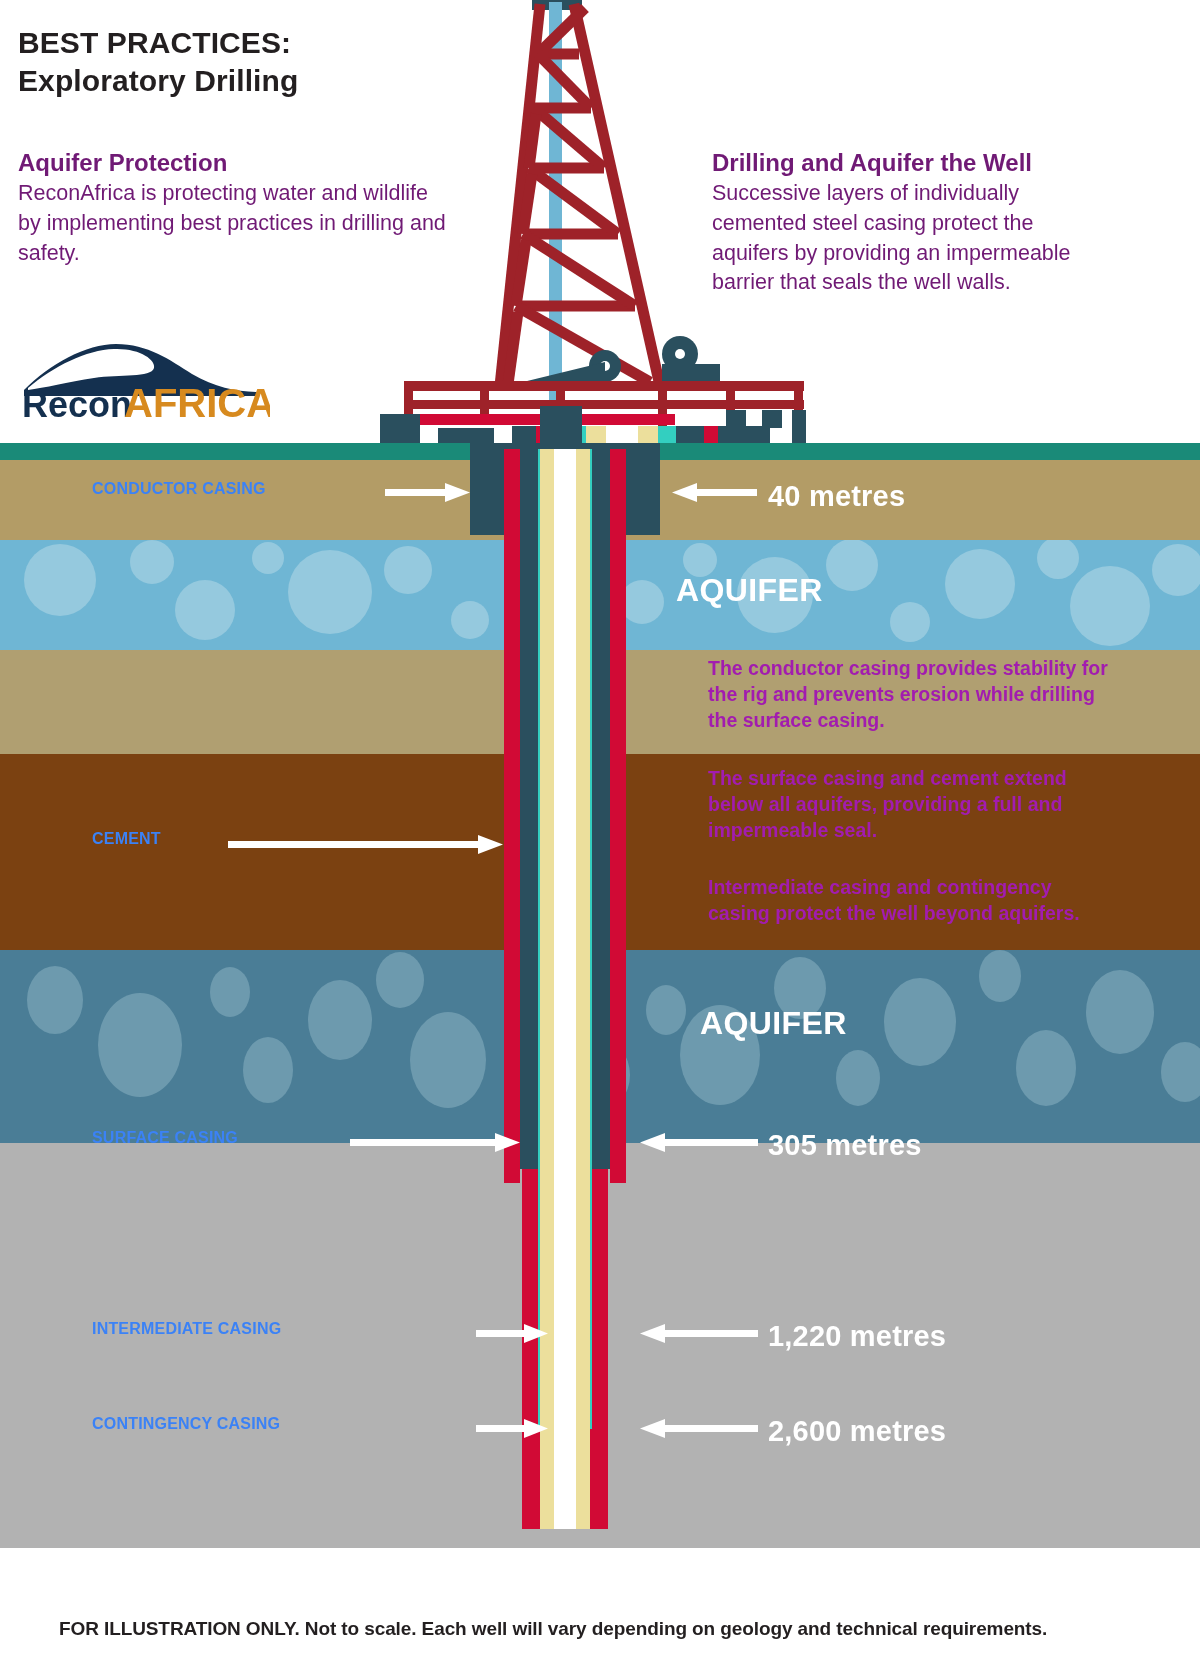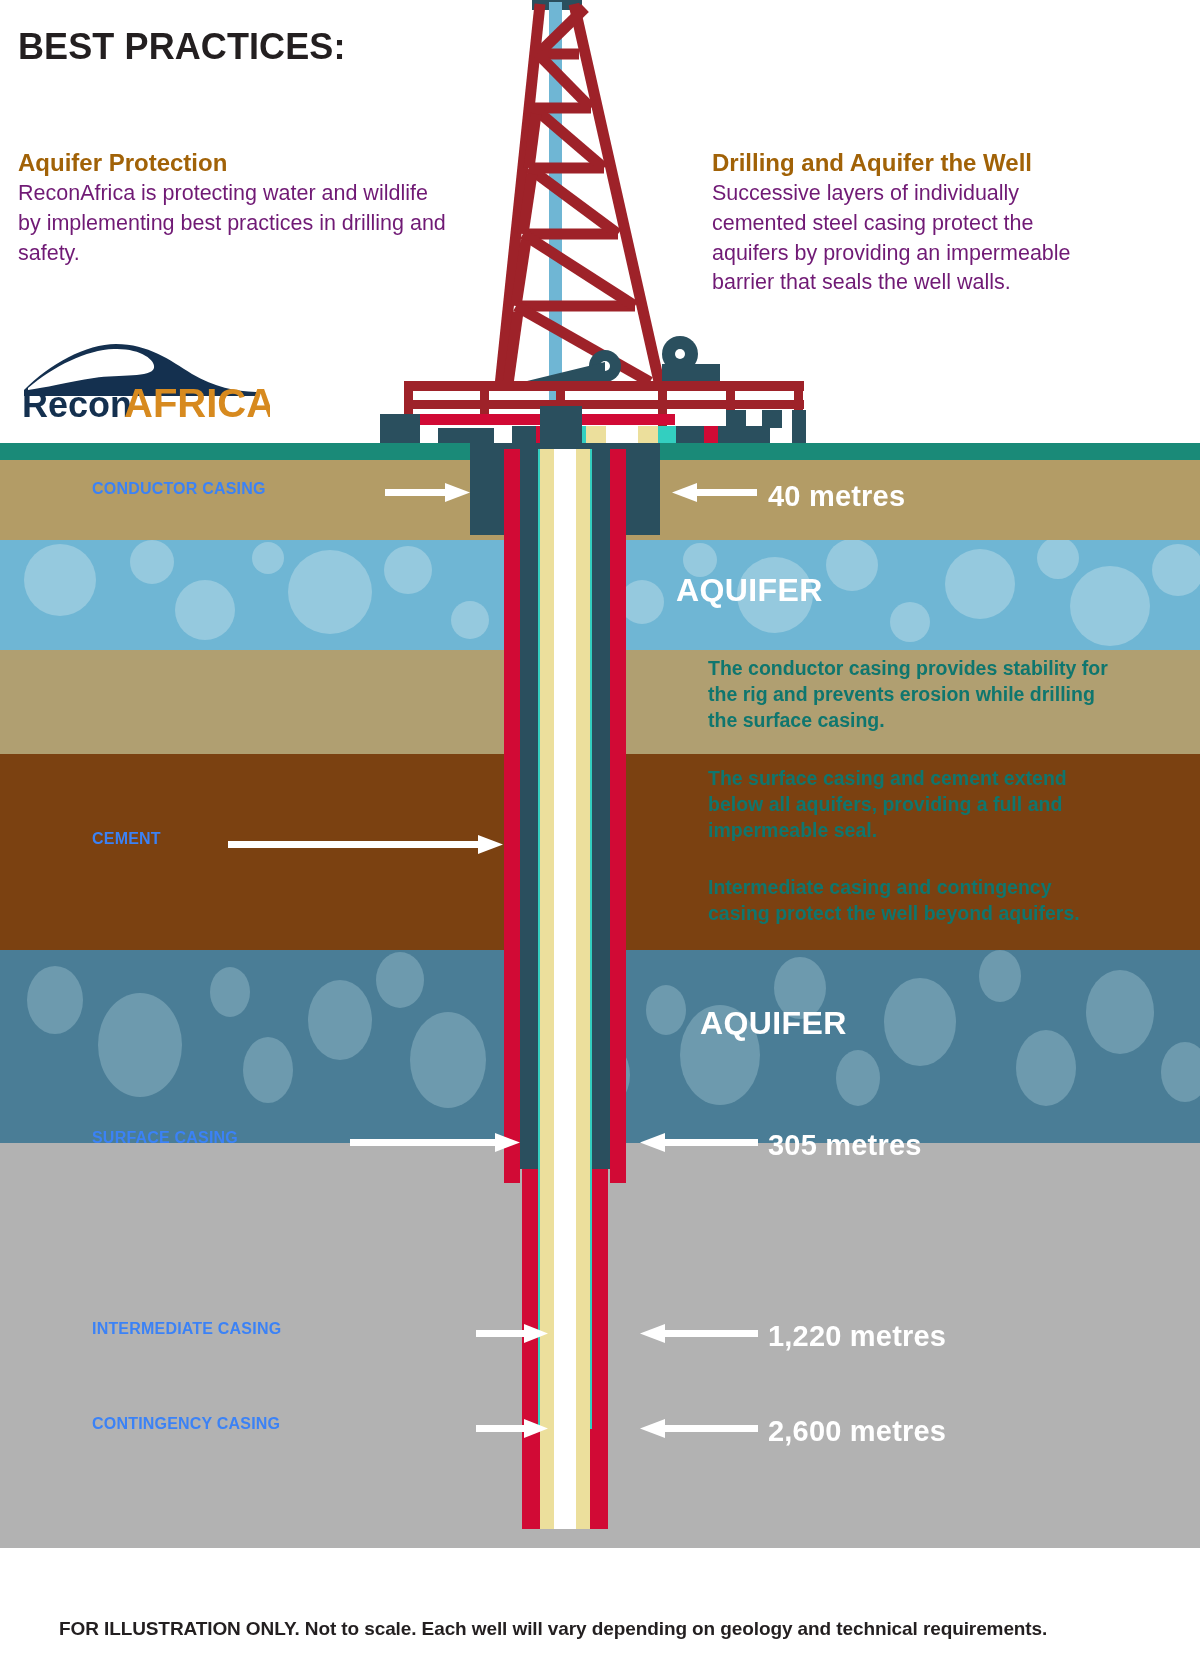--- a/index.html
+++ b/index.html
@@ -1,65 +1,66 @@
 <!DOCTYPE html>
 <html><head>
 <meta charset="utf-8">
 <style>
   html,body{margin:0;padding:0;background:#ffffff;}
   body{font-family:"Liberation Sans","DejaVu Sans",sans-serif;}
   #page{position:relative;width:1200px;height:1675px;overflow:hidden;background:#fff;}
 
   
-  .hdr-title{position:absolute;left:18px;top:24px;width:520px;font-size:36px;font-weight:bold;
+  .hdr-title{position:absolute;left:18px;top:24px;width:520px;font-size:30px;font-weight:bold;
              color:#231f20;line-height:1.26;letter-spacing:.1px;}
   .hdr-title .l2{display:block;}
 
   .blk-left{position:absolute;left:18px;top:148px;width:430px;}
   .blk-right{position:absolute;left:712px;top:148px;width:400px;}
-  .blk-head{font-size:24px;font-weight:bold;color:#a16207;line-height:1.22;margin-bottom:2px;}
+  .blk-head{font-size:24px;font-weight:bold;color:#701a75;line-height:1.22;margin-bottom:2px;}
   .blk-body{font-size:21.5px;color:#701a75;line-height:1.38;}
 
   
   .logo{position:absolute;left:20px;top:338px;width:250px;height:82px;}
   .logo svg{display:block;}
 
   
   .rig{position:absolute;left:360px;top:-4px;width:460px;height:452px;}
   .rig svg{display:block;}
 
   
   .strata{position:absolute;left:0;top:443px;width:1200px;height:1105px;overflow:hidden;}
   .layer{position:absolute;left:0;width:1200px;overflow:hidden;}
 
   .bubbles{position:absolute;inset:0;}
 
   .layer-label{position:absolute;color:#fff;font-weight:bold;font-size:32px;letter-spacing:.4px;}
 
-  .info-text{position:absolute;color:#0f766e;font-weight:bold;font-size:19.5px;line-height:1.34;}
+  .info-text{position:absolute;color:#a21caf;font-weight:bold;font-size:19.5px;line-height:1.34;}
 
   
   .well{position:absolute;left:0;top:443px;width:1200px;height:1105px;}
   .well svg{display:block;}
   .co-label{position:absolute;color:#3b82f6;font-weight:bold;font-size:16px;letter-spacing:.2px;white-space:nowrap;}
   .co-value{position:absolute;color:#fff;font-weight:bold;font-size:29px;letter-spacing:.2px;white-space:nowrap;}
   .arrow{position:absolute;height:22px;}
   .arrow svg{display:block;}
 
   
   .footer{position:absolute;left:48px;top:1618px;width:1110px;font-size:19px;color:#231f20;
           font-weight:600;letter-spacing:-.1px;white-space:nowrap;margin-left:11px;}
 </style>
 </head>
 <body>
 
 <div id="page">
 
   <div class="hdr-title">
     <span>BEST PRACTICES:</span>
+    <span class="l2">Exploratory Drilling</span>
   </div>
 
   <div class="blk-left">
     <div class="blk-head">Aquifer Protection</div>
     <div class="blk-body">ReconAfrica is protecting water and wildlife by implementing best practices in drilling and safety.</div>
   </div>
 
   <div class="blk-right">
     <div class="blk-head">Drilling and Aquifer the Well</div>
     <div class="blk-body">Successive layers of individually cemented steel casing protect the aquifers by providing an impermeable barrier that seals the well walls.</div>

